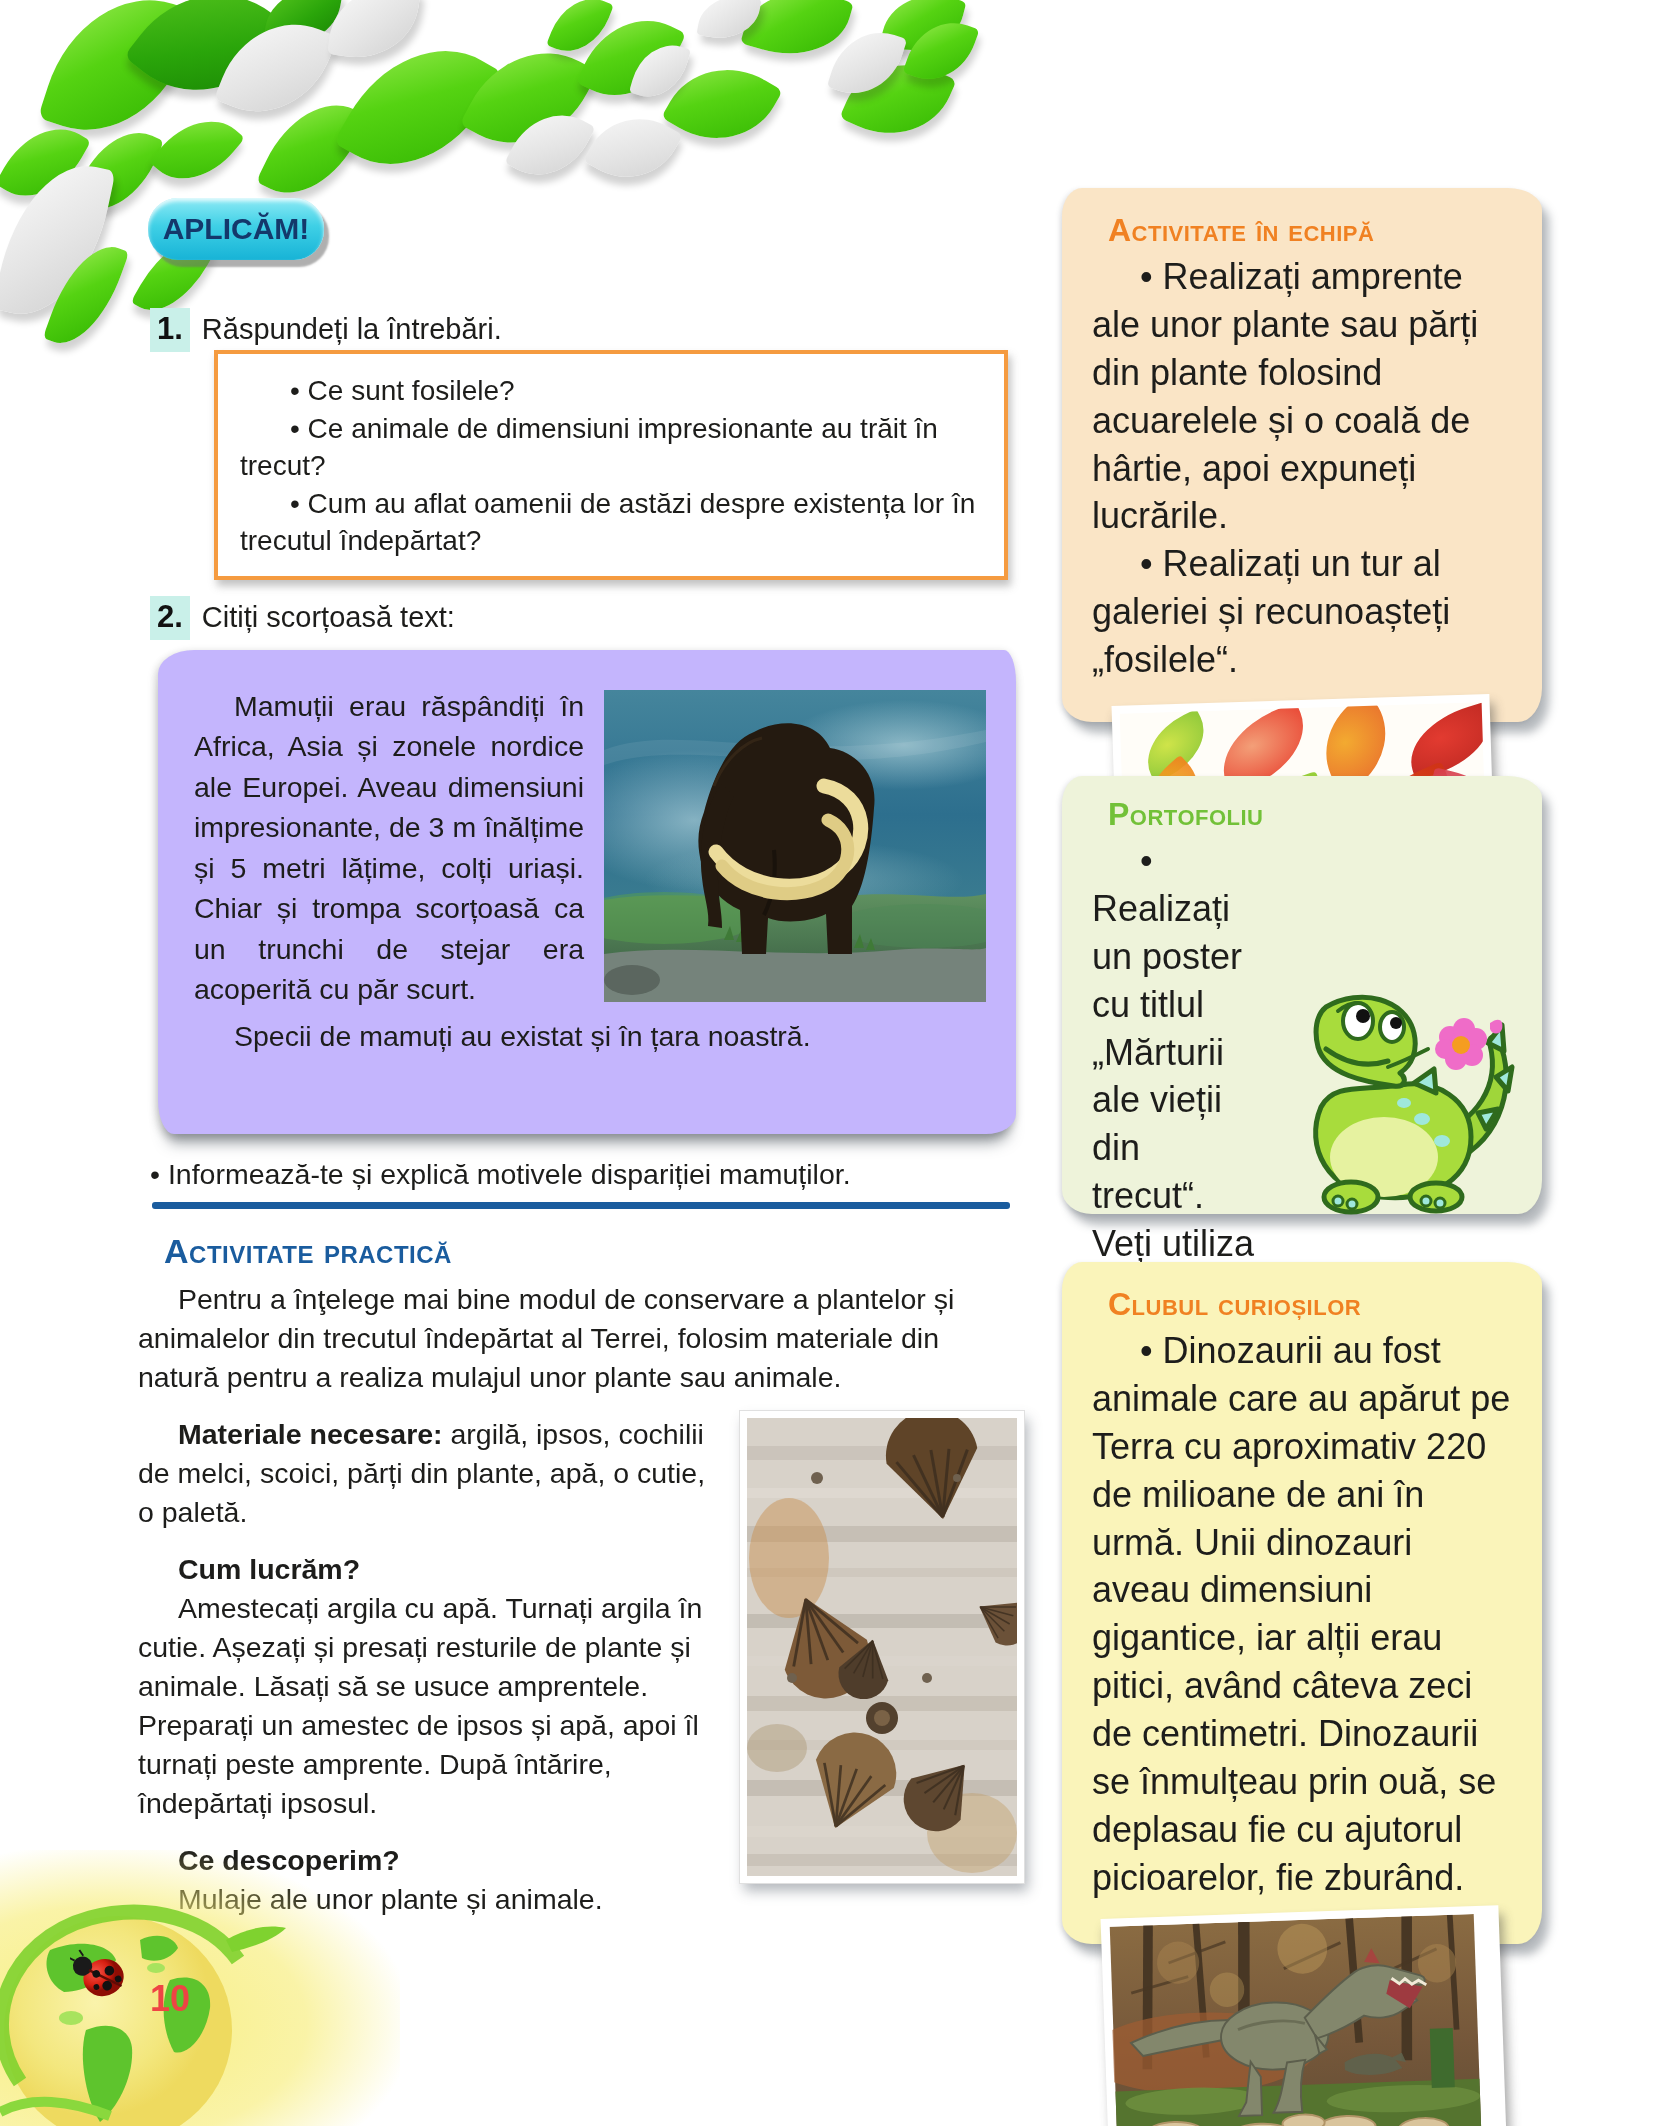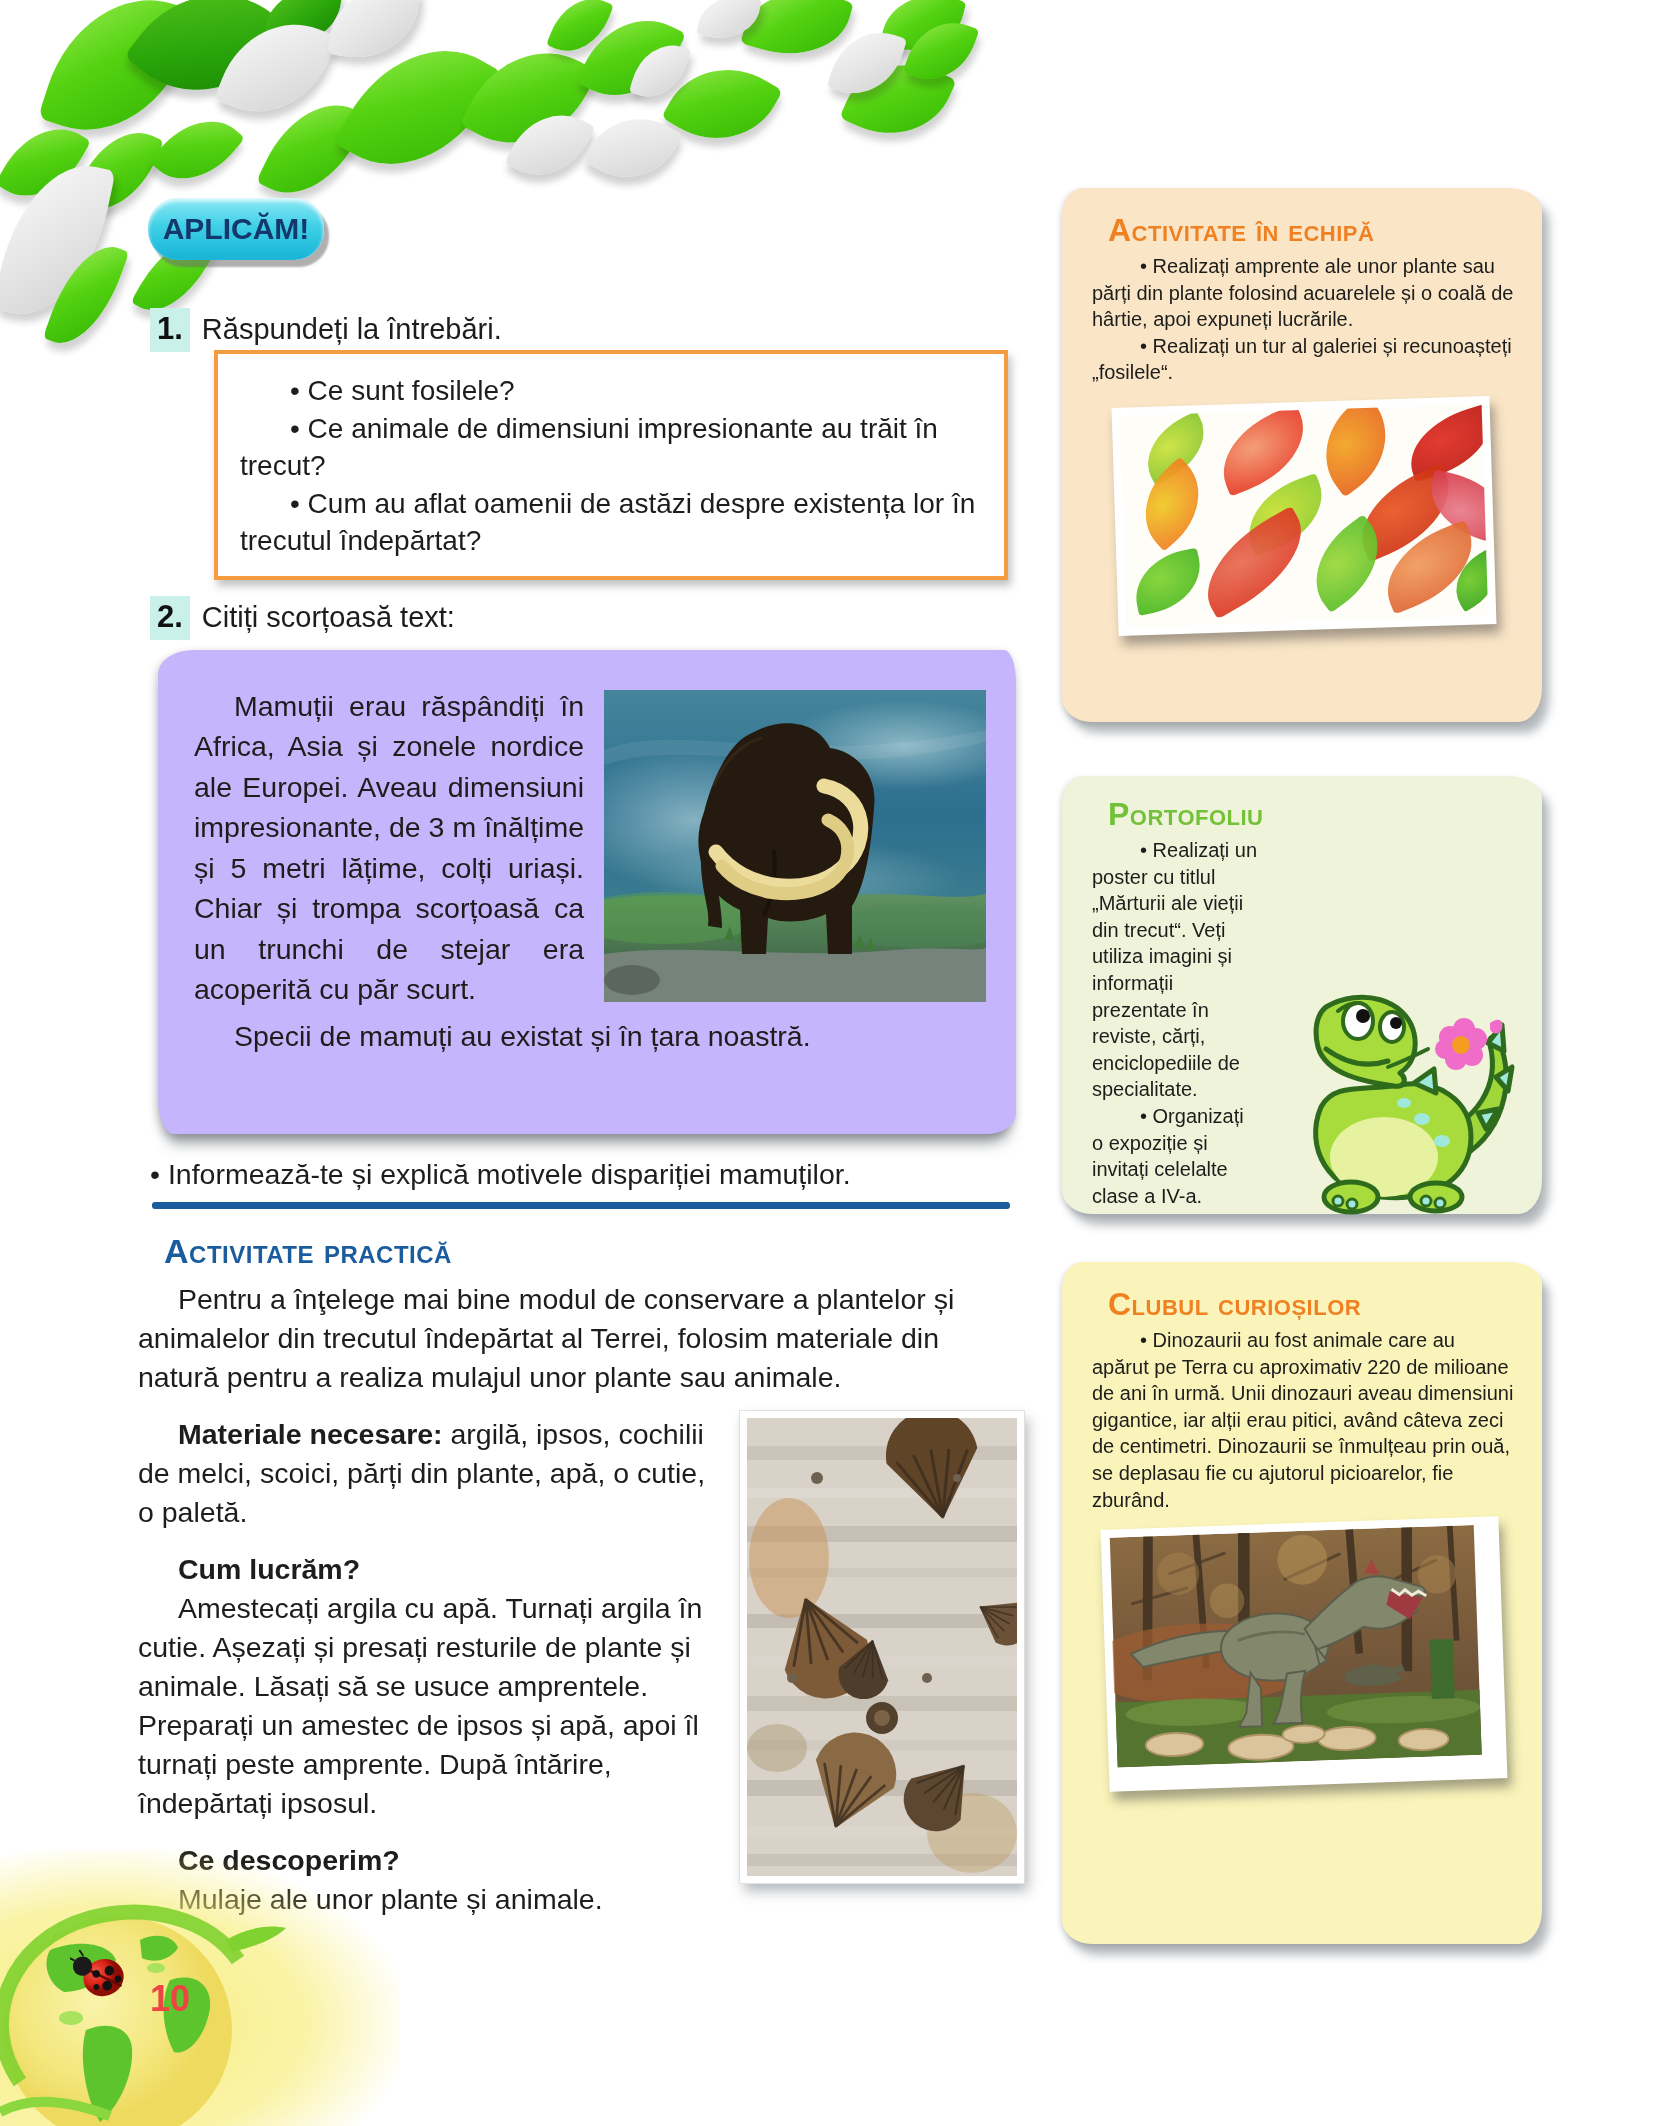--- a/index.html
+++ b/index.html
@@ -43,21 +43,21 @@
   .para{margin:0;font-size:28.5px;line-height:1.37;text-indent:40px;}
   
   .materials-block{position:absolute;left:138px;top:1415px;width:886px;}
   .fossil-card{float:right;width:270px;height:458px;padding:7px;background:#fff;
     box-shadow:0 0 0 1px #e0e0e0,4px 8px 12px rgba(90,100,110,.45);margin:-4px 0 10px 26px;}
   .mb-label{margin:18px 0 0 0;font-size:28.5px;line-height:1.37;text-indent:40px;font-weight:bold;}
   
   .sidebox{position:absolute;left:1062px;width:480px;box-sizing:border-box;
     border-radius:20px 34px 24px 30px / 28px 22px 34px 24px;
     box-shadow:7px 11px 10px rgba(70,80,90,.4), -2px 2px 5px rgba(70,80,90,.18);}
-  .sidebox p{margin:0;font-size:20px;line-height:1.33;text-indent:48px;}
+  .sidebox p{margin:0;font-size:36px;line-height:1.33;text-indent:48px;}
   .box-team{top:188px;height:534px;background:#fae5c6;padding:24px 26px 12px 30px;}
   .box-portfolio{top:776px;height:438px;background:#eef3da;padding:20px 26px 12px 30px;}
   .box-club{top:1262px;height:682px;background:#faf4ba;padding:24px 26px 14px 30px;}
   .sidebox .bh{margin:0 0 4px 16px;}
   .photo-card{background:#fff;padding:8px;box-shadow:4px 9px 11px rgba(60,60,60,.45);}
   .leafprint-card{width:362px;height:212px;transform:rotate(-1.8deg);margin:16px auto 0;position:relative;}
   .leafprint-inner{position:relative;width:100%;height:100%;overflow:hidden;background:#fffdf8;}
   .pleaf{position:absolute;border-radius:80% 6% 80% 6%;opacity:.92;}
   .dino-float{float:right;width:252px;height:238px;margin:148px 0 0 6px;}
   .club-photo{width:382px;height:246px;transform:rotate(-2deg);margin:10px auto 0;}

